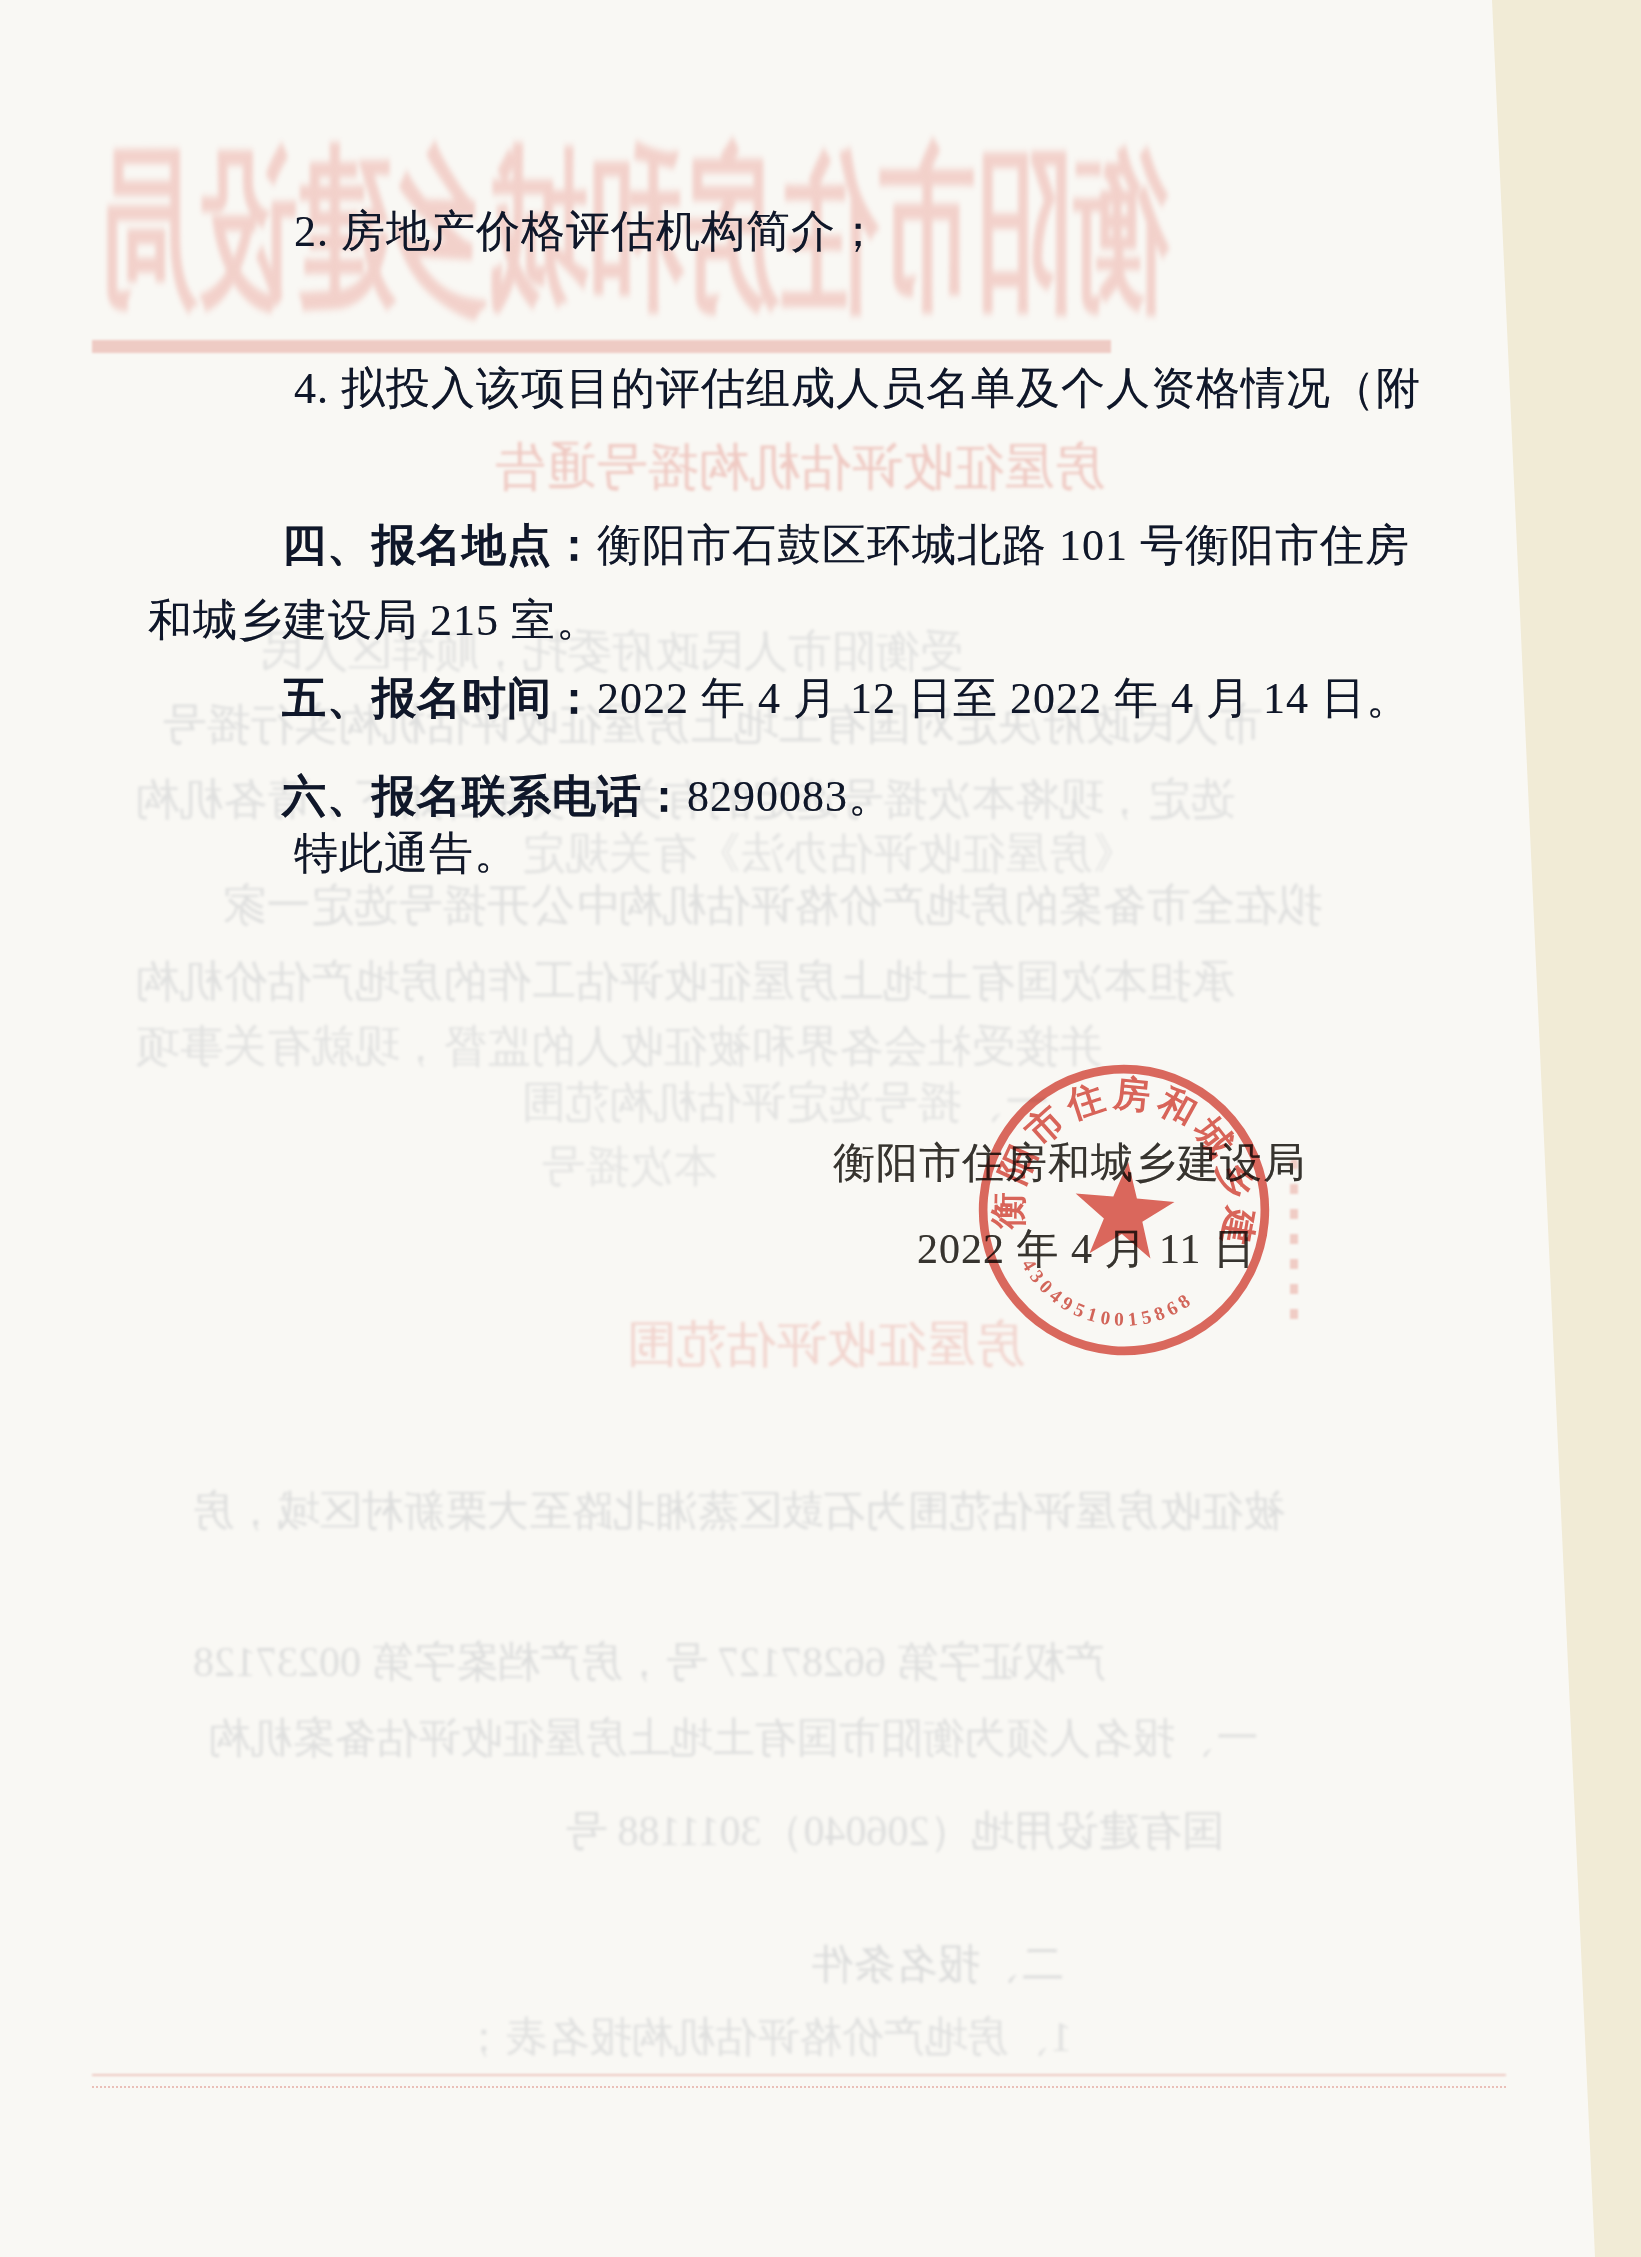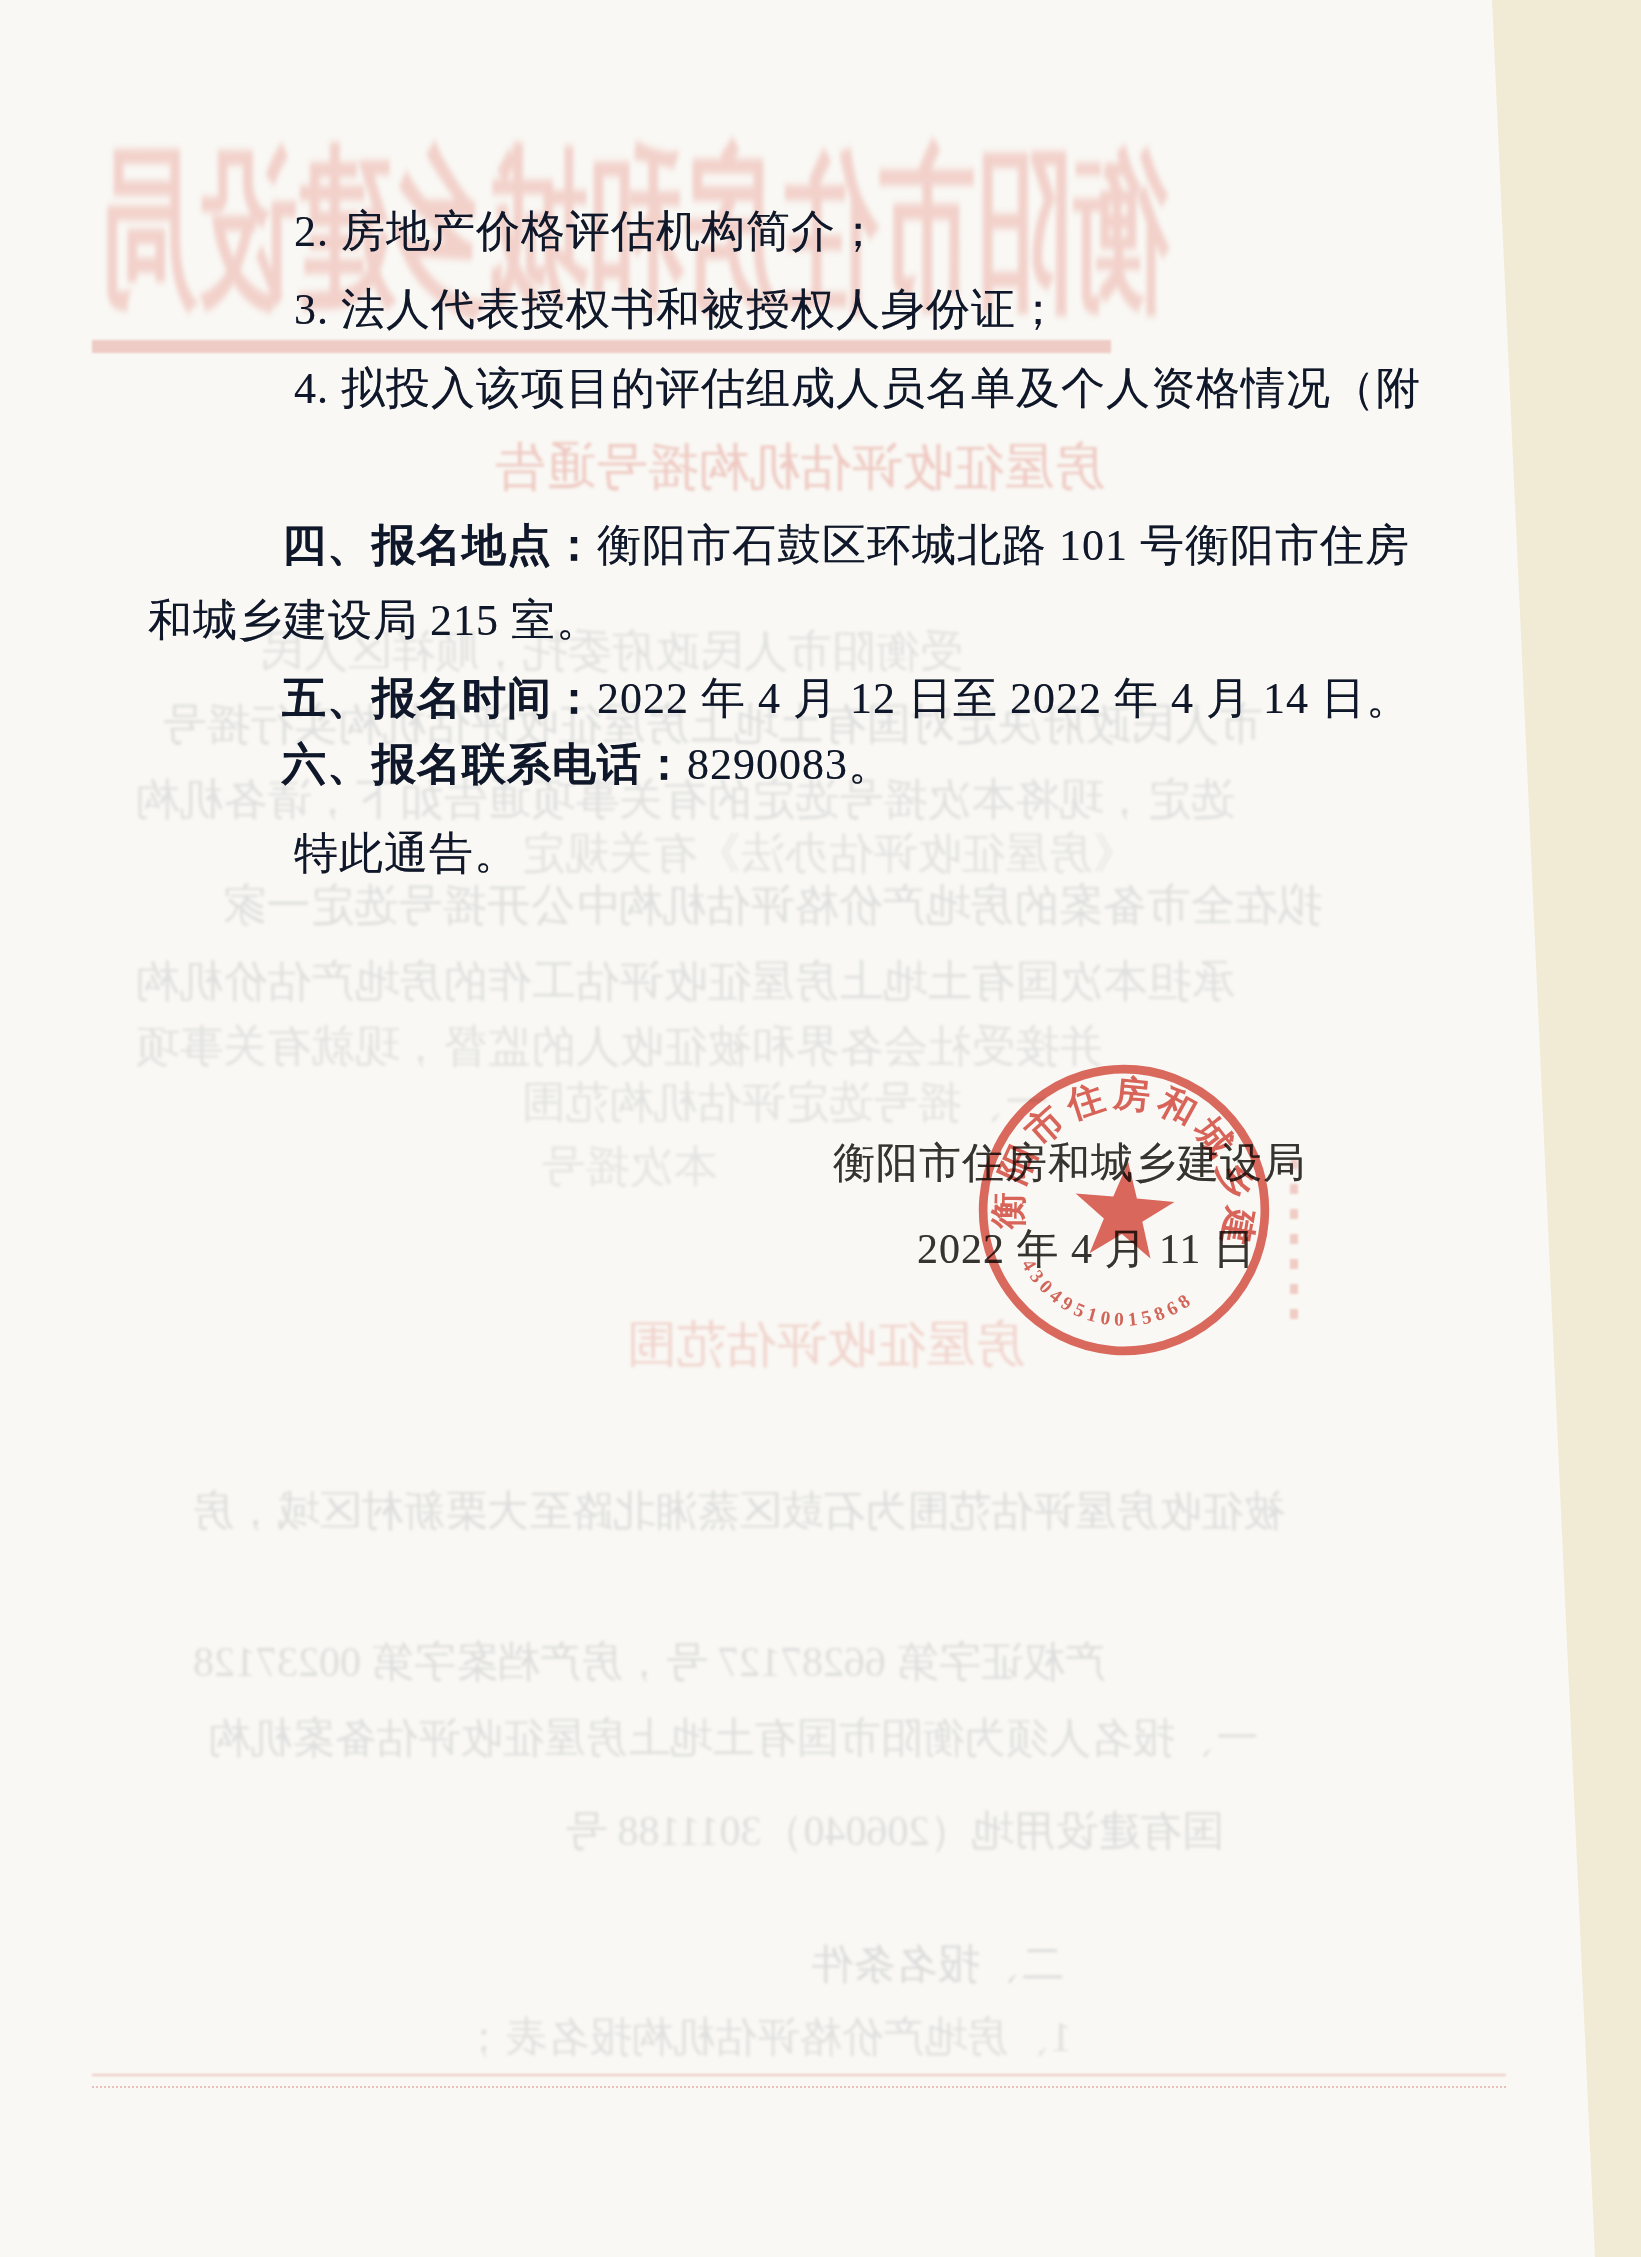--- a/index.html
+++ b/index.html
@@ -87,26 +87,25 @@
     <div class="bleed gray" style="left: 811px; top: 1943px; opacity: 0.22; font-size: 42px;">二、报名条件</div>
     <div class="bleed gray" style="left: 463px; top: 2016px; opacity: 0.18; font-size: 42px;">1、房地产价格评估机构报名表；</div>
     <div class="bleed rule" style="left: 92px; top: 2074px; opacity: 0.4; width: 1414px; height: 1.9px;"></div>
     <div class="bleed dotrule" style="left: 92px; top: 2086px; opacity: 0.45; width: 1414px; height: 2.9px;"></div>
   </div>
 
 <div class="layer">
   <div class="sig" style="left:833px;top:1142px;">衡阳市住房和城乡建设局</div>
   <div class="docdate" style="left:917px;top:1228px;">2022 年 4 月 11 日</div>
 <div class="line" style="left: 294px; top: 210px;"><span>2. 房地产价格评估机构简介；</span></div>
-    <div class="line" style="left: 294px; top: 288px;"><span>3. 法人代表授权书和被授权人身份证；</span></div>
     <div class="line" style="left: 294px; top: 367px;"><span>4. 拟投入该项目的评估组成人员名单及个人资格情况（附</span></div>
     <div class="line" style="left: 282px; top: 523px;"><span class="b">四、报名地点：</span><span>衡阳市石鼓区环城北路 101 号衡阳市住房</span></div>
     <div class="line" style="left: 148px; top: 599px; font-family: Liberation Serif, serif;"><span>和城乡建设局 215 室。</span></div>
     <div class="line" style="left: 282px; top: 676px;"><span class="b">五、报名时间：</span><span>2022 年 4 月 12 日至 2022 年 4 月 14 日。</span></div>
-    <div class="line" style="left: 282px; top: 742px;"><span class="b">六、报名联系电话：</span><span>8290083。</span></div>
+    <div class="line" style="left: 282px; top: 774px;"><span class="b">六、报名联系电话：</span><span>8290083。</span></div>
     <div class="line" style="left: 294px; top: 832px;"><span>特此通告。</span></div>
   </div>
 
 <svg class="seal" viewBox="0 0 340 340">
   <defs>
     <path id="sealTopArc" d="M 69.5 206.6 A 107 107 0 1 1 270.5 206.6" fill="none"></path>
     <path id="sealBottomArc" d="M 61.2 220.7 A 120 120 0 0 0 278.8 220.7" fill="none"></path>
   </defs>
   <circle cx="170" cy="170" r="146" fill="none" stroke="#d8493d" stroke-width="9" opacity="0.88"></circle>
   <polygon points="170,120 182.3,157 221.4,157.3 190,180.5 201.7,217.7 170,195 138.3,217.7 150,180.5 118.6,157.3 157.7,157" fill="#da5044" opacity="0.92"></polygon>

